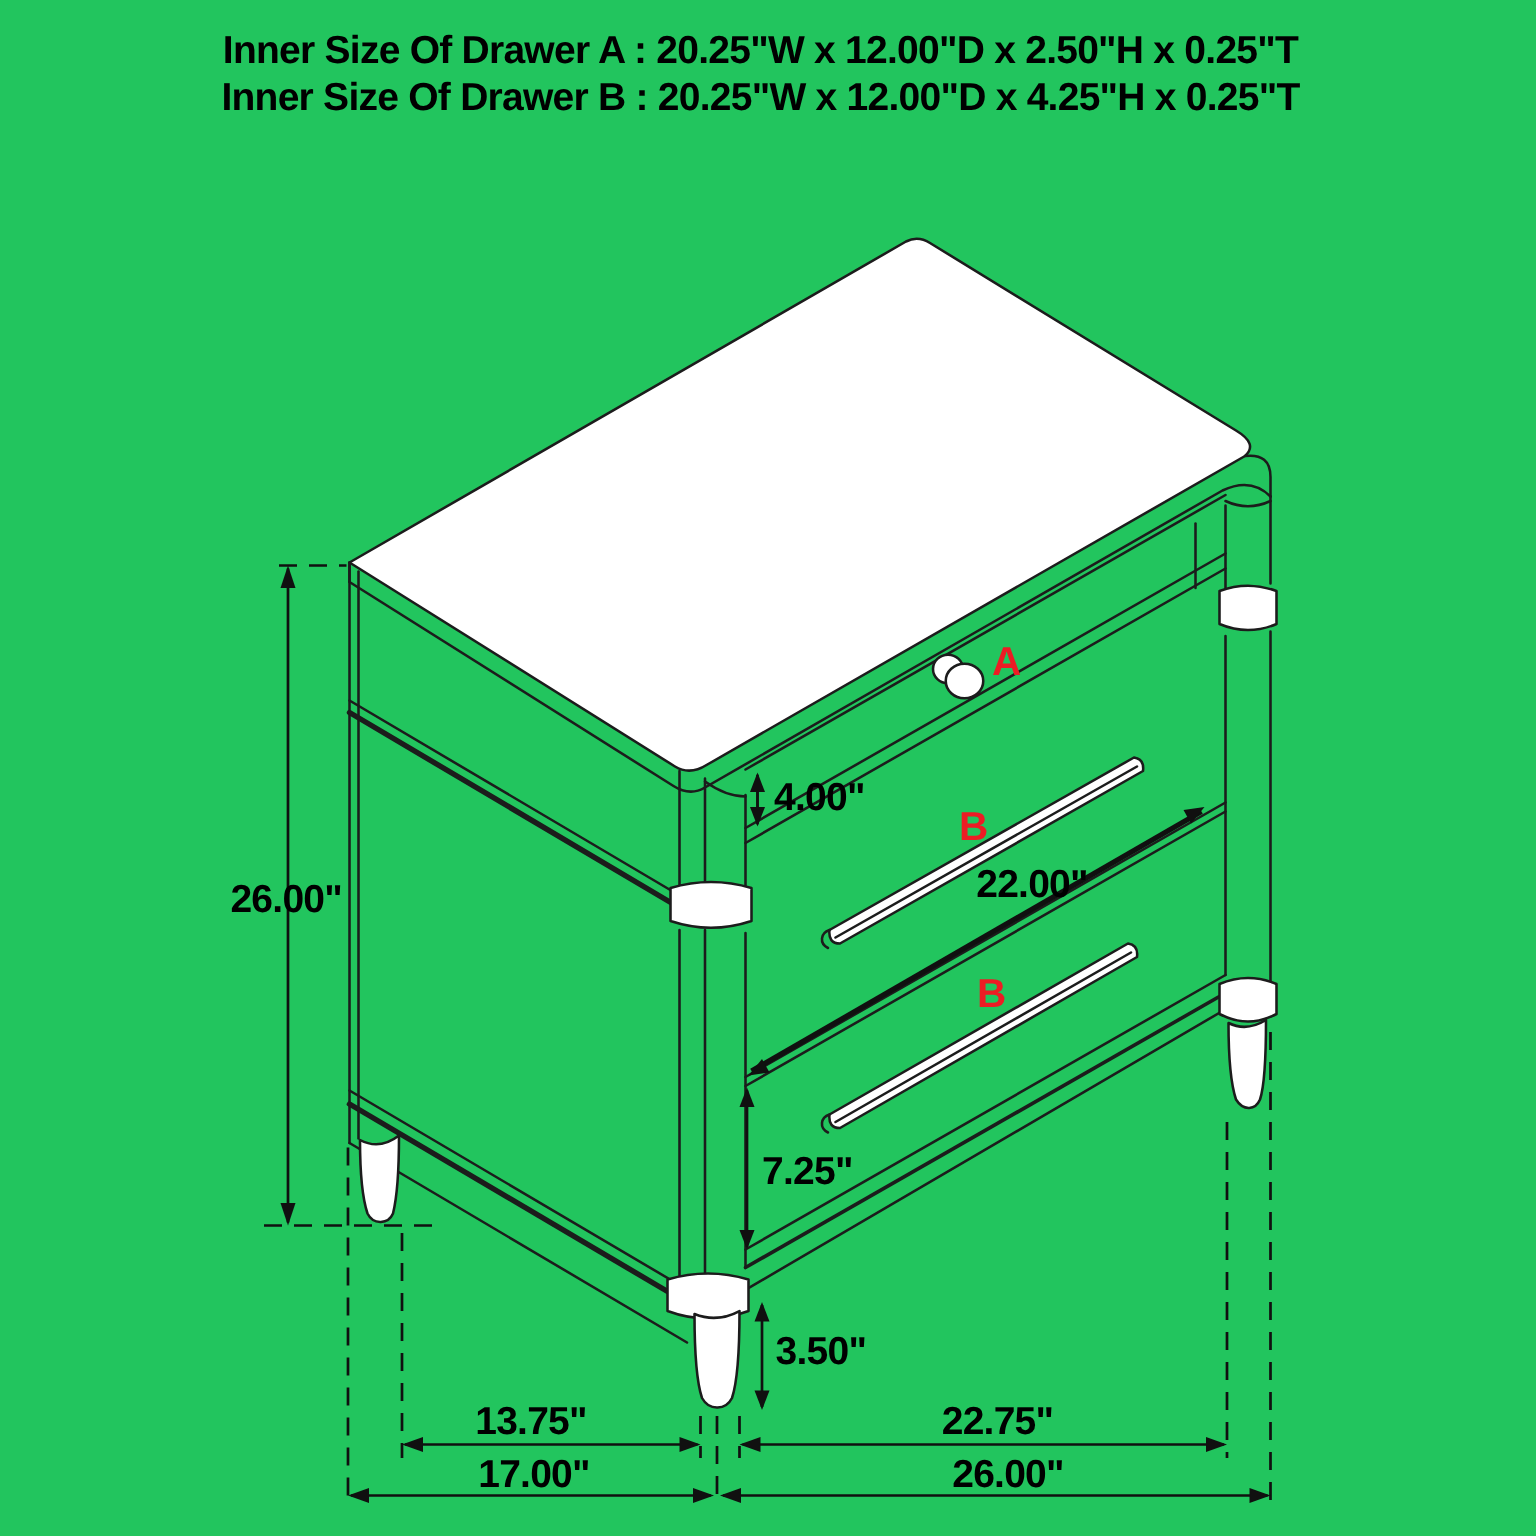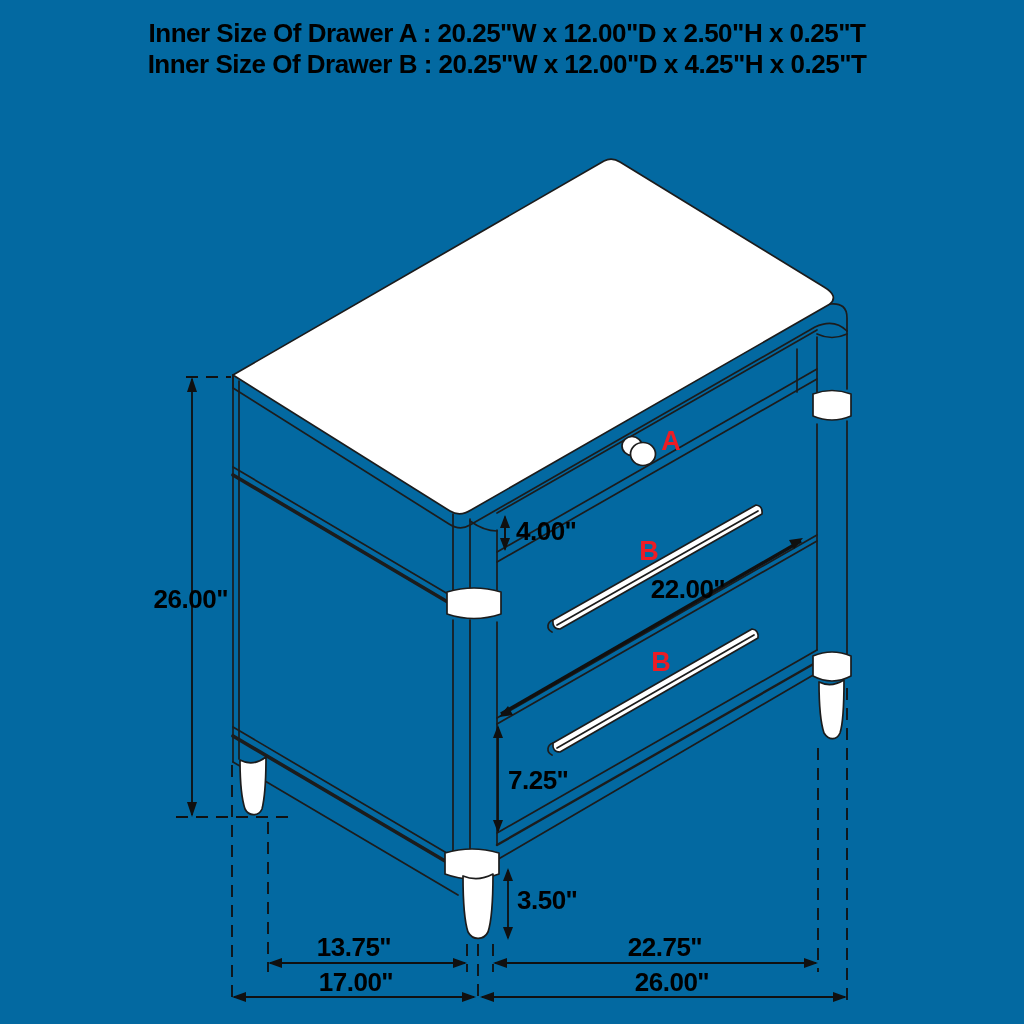--- a/index.html
+++ b/index.html
@@ -1,16 +1,16 @@
 <!DOCTYPE html>
 <html><head>
 <meta charset="utf-8">
 <style>
   html,body{margin:0;padding:0;background:#ffffff;}
-  .stage{position:relative;width:1024px;height:1024px;background:#0369a1;overflow:hidden;
+  .stage{position:relative;width:1024px;height:1024px;background:#22c55e;overflow:hidden;
          font-family:"Liberation Sans", sans-serif;}
   svg{display:block;}
   text{font-family:"Liberation Sans", sans-serif;font-weight:bold;fill:#000;}
   .title-txt{font-size:26px;letter-spacing:-0.5px;}
   .dim-txt{font-size:26px;letter-spacing:-0.5px;}
   .red-txt{font-size:27px;fill:#ed1c24;}
   .ln{fill:none;stroke:#1c1c1c;stroke-width:1.7;stroke-linecap:round;stroke-linejoin:round;}
   .ln-thick{fill:none;stroke:#1c1c1c;stroke-width:3.6;stroke-linecap:round;}
   .ln-med{fill:none;stroke:#1c1c1c;stroke-width:2.4;stroke-linecap:round;}
   .white{fill:#ffffff;stroke:#1c1c1c;stroke-width:1.7;stroke-linejoin:round;}

